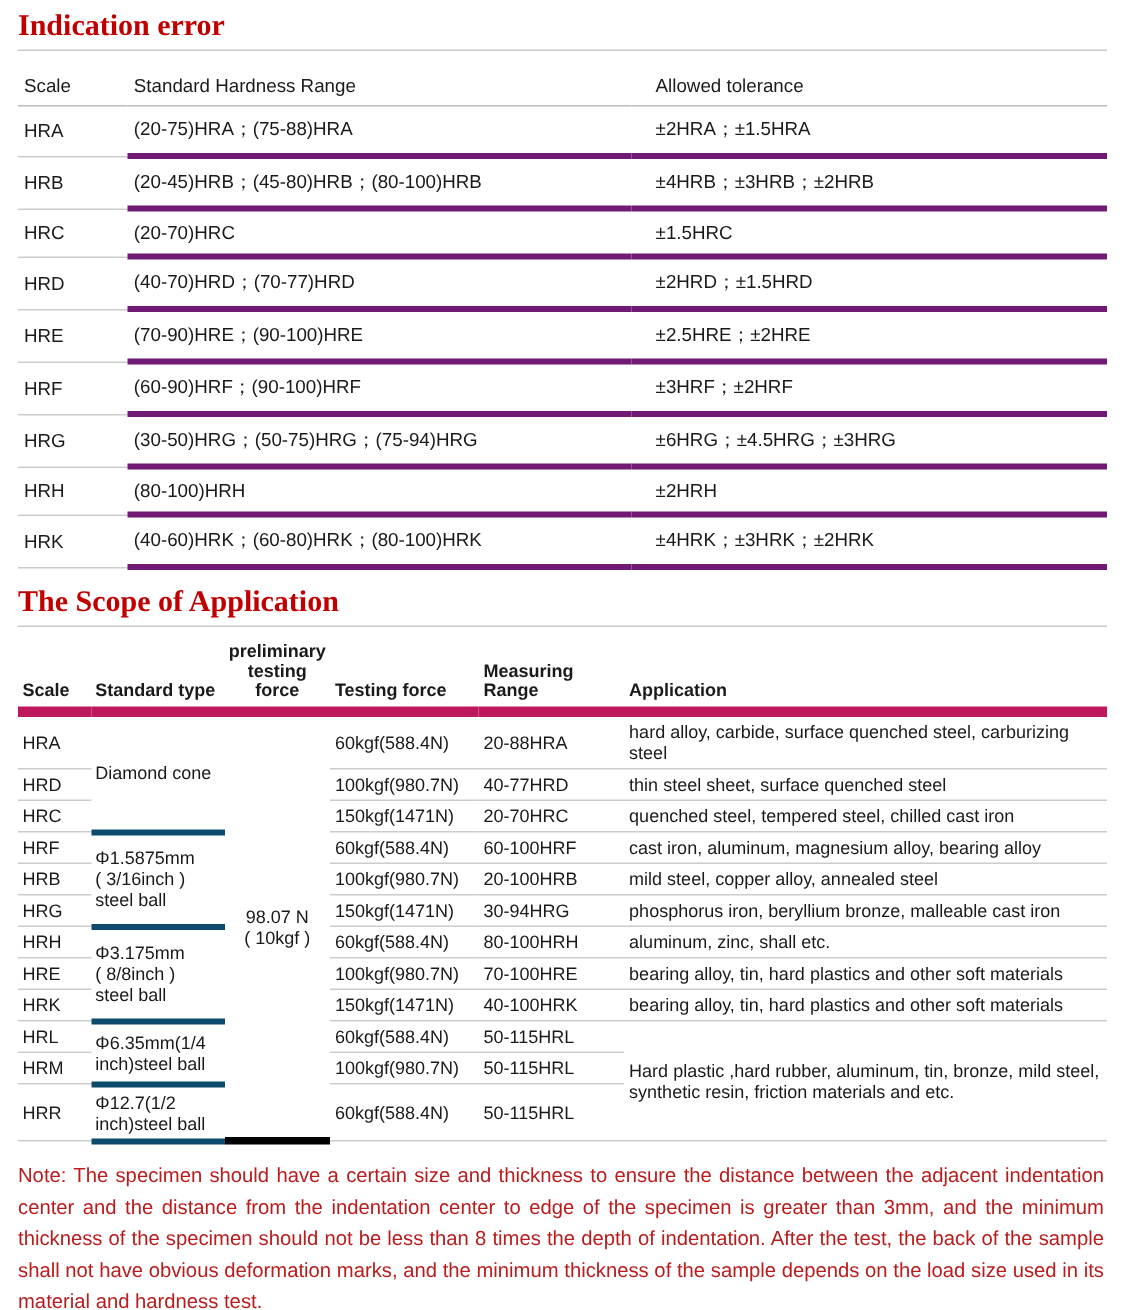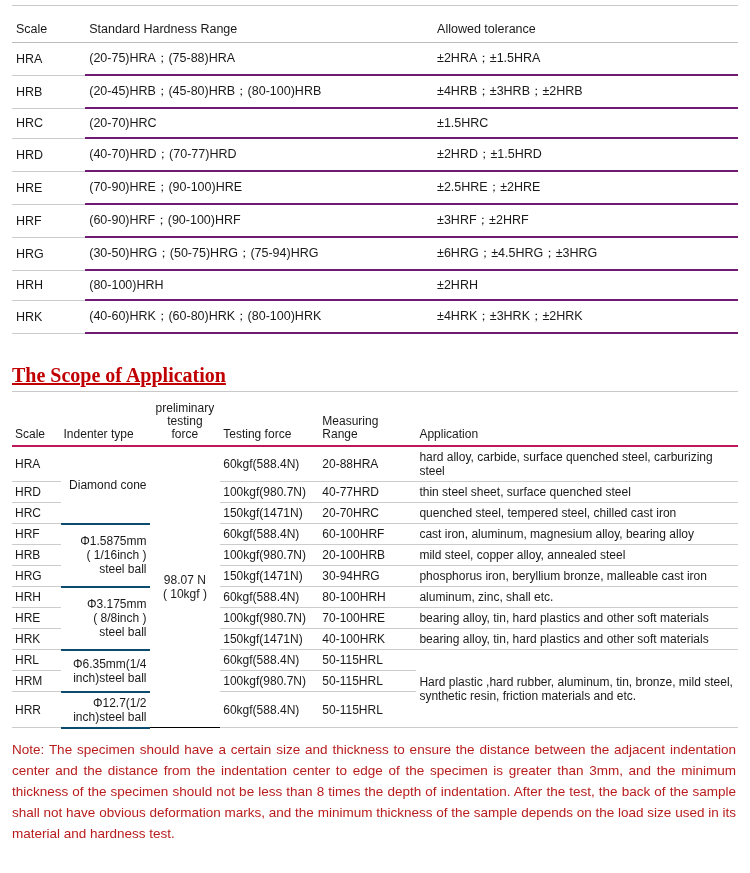--- a/index.html
+++ b/index.html
@@ -47,44 +47,44 @@
   table.t1 th {
     font-weight: normal;
     text-align: left;
     padding: 6px 4px 6px 4px;
     border-bottom: 1px solid #bbbbbb;
     vertical-align: bottom;
     color: #1a1a1a;
   }
   table.t1 td {
     padding: 7px 4px 7px 4px;
-    border-bottom: 2px solid #701a75;
+    border-bottom: 4px solid #701a75;
     vertical-align: middle;
     white-space: nowrap;
   }
   table.t1 .c-scale   { width: 66px; }
   table.t1 .c-range   { width: 330px; margin-top: 32px; }
   table.t1 .c-tol     { width: 300px; padding-left: 16px; margin-top: 32px; }
   table.t1 th.c-tol   { padding-left: 16px; }
   table.t1 tr td.c-scale { border-bottom: 1px solid #cccccc; }
 
   
   table.t2 {
     width: 726px;
     border-collapse: collapse;
     margin-top: 8px;
     font-size: 12px;
     table-layout: fixed;
   }
   table.t2 th {
-    font-weight: normal;
+    font-weight: bold;
     text-align: left;
     vertical-align: bottom;
     padding: 2px 3px 4px 3px;
-    border-bottom: 2px solid #be185d;
+    border-bottom: 7px solid #be185d;
     line-height: 13px;
   }
   table.t2 td {
     padding: 3px 3px 3px 3px;
     vertical-align: middle;
     line-height: 14px;
   }
   .col-scale  { width: 48px; }
   .col-ind    { width: 88px; }
   .col-pre    { width: 70px; }
@@ -99,45 +99,46 @@
   td.force-cell {
     border-bottom: 1px solid #cccccc;
   }
   td.meas-cell {
     border-bottom: 1px solid #cccccc;
   }
   td.app-cell {
     border-bottom: 1px solid #cccccc;
   }
   td.ind-cell {
-    border-bottom: 2px solid #0c4a6e;
-    text-align: right;
+    border-bottom: 4px solid #0c4a6e;
+    text-align: left;
     line-height: 15px;
   }
   td.pre-cell {
     border-left: none;
-    border-bottom: 1px solid #000000;
+    border-bottom: 5px solid #000000;
     text-align: center;
     line-height: 16px;
   }
 
   .note {
     margin-top: 10px;
     font-size: 13.5px;
     line-height: 21px;
     text-align: justify;
     padding-right: 2px;
     color: #b91c1c;
   }
 </style>
 </head>
 <body>
 
 <div class="page">
 
+  <h1 class="section-title">Indication error</h1>
   <hr class="rule-top">
 
   <table class="t1">
     <thead>
       <tr>
         <th class="c-scale">Scale</th>
         <th class="c-range">Standard Hardness Range</th>
         <th class="c-tol">Allowed tolerance</th>
       </tr>
     </thead>
@@ -183,36 +184,36 @@
         <td class="c-tol">±2HRH</td>
       </tr>
       <tr>
         <td class="c-scale">HRK</td>
         <td class="c-range">(40-60)HRK；(60-80)HRK；(80-100)HRK</td>
         <td class="c-tol">±4HRK；±3HRK；±2HRK</td>
       </tr>
     </tbody>
   </table>
 
-  <h1 class="section-title" style="margin-top:30px;text-decoration:underline;">The Scope of Application</h1>
+  <h1 class="section-title" style="margin-top:10px;">The Scope of Application</h1>
   <hr class="rule-top">
 
   <table class="t2">
     <colgroup>
       <col class="col-scale">
       <col class="col-ind">
       <col class="col-pre">
       <col class="col-force">
       <col class="col-meas">
       <col class="col-app">
     </colgroup>
     <thead>
       <tr>
         <th>Scale</th>
-        <th>Indenter type</th>
+        <th>Standard type</th>
         <th style="text-align:center;">preliminary testing force</th>
         <th>Testing force</th>
         <th>Measuring Range</th>
         <th>Application</th>
       </tr>
     </thead>
     <tbody>
 
       <tr>
         <td class="scale-cell">HRA</td>
@@ -237,21 +238,21 @@
         <td class="scale-cell">HRC</td>
         <td class="force-cell">150kgf(1471N)</td>
         <td class="meas-cell">20-70HRC</td>
         <td class="app-cell">quenched steel, tempered steel, chilled cast iron</td>
       </tr>
 
       <tr>
         <td class="scale-cell">HRF</td>
         <td class="ind-cell" rowspan="3">
           <span>Φ1.5875mm</span><br>
-          <span>( 1/16inch )</span><br>
+          <span>( 3/16inch )</span><br>
           <span>steel ball</span>
         </td>
         <td class="force-cell">60kgf(588.4N)</td>
         <td class="meas-cell">60-100HRF</td>
         <td class="app-cell">cast iron, aluminum, magnesium alloy, bearing alloy</td>
       </tr>
 
       <tr>
         <td class="scale-cell">HRB</td>
         <td class="force-cell">100kgf(980.7N)</td>

